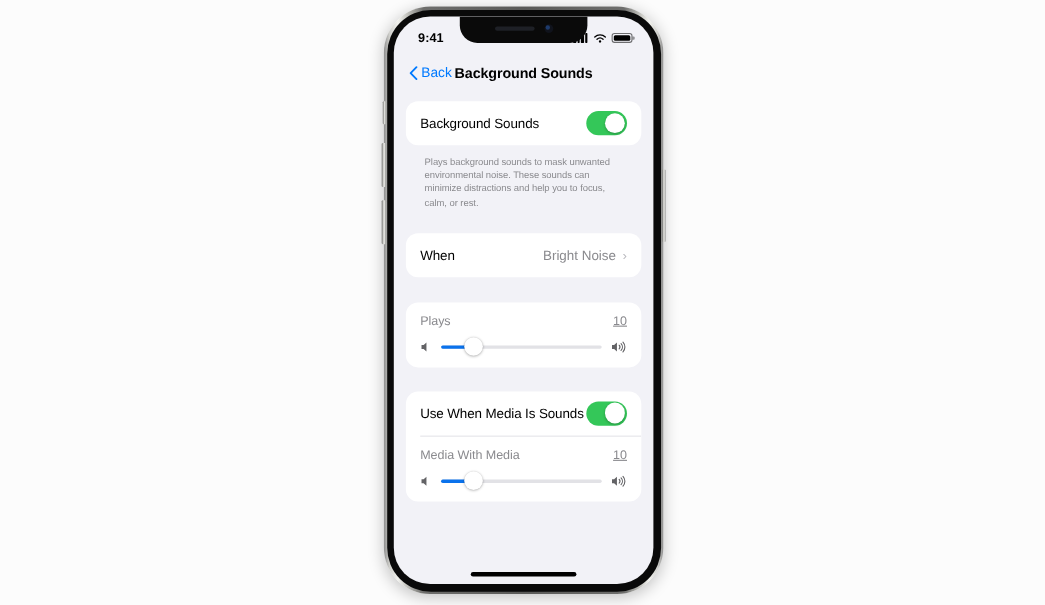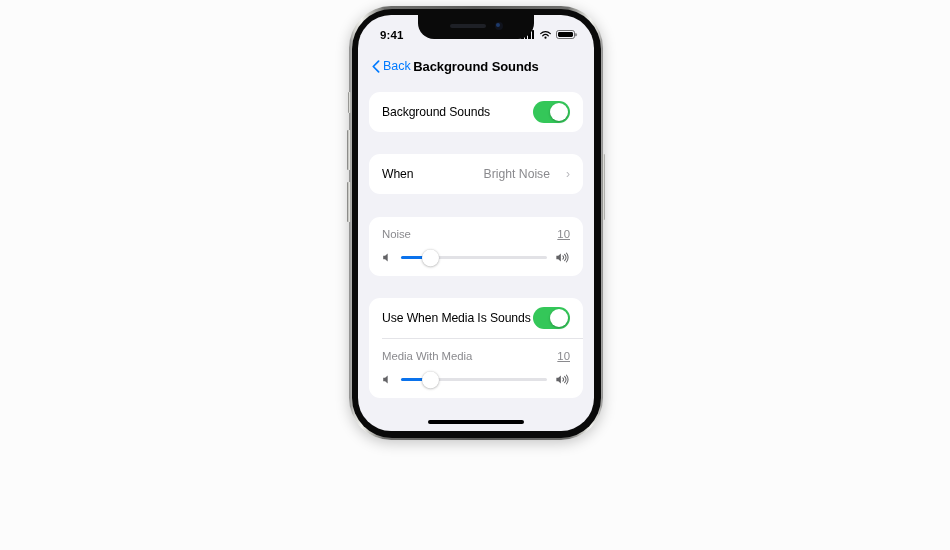--- a/index.html
+++ b/index.html
@@ -12,21 +12,21 @@
     overflow: hidden;
     position: relative;
   }
 
   
   .device-stage {
     position: absolute;
     left: 349px;
     top: 6px;
     width: 254px;
-    height: 434px;
+    height: 534px;
   }
 
   .device-outer {
     position: absolute;
     inset: 0;
     border-radius: 42px;
     background: linear-gradient(to right,
       #8e8e8e 0%, #cfcfcb 2%, #f2f2ee 5%, #b9b9b4 9%,
       #6e6e6c 14%, #5a5a58 50%, #6e6e6c 86%,
       #b9b9b4 91%, #f2f2ee 95%, #cfcfcb 98%, #8e8e8e 100%);
@@ -198,21 +198,21 @@
     min-height: 40px;
   }
   .row-label {
     font-size: 12.2px;
     color: #000;
     letter-spacing: -0.1px;
   }
   .row-value {
     display: flex;
     align-items: center;
-    gap: 16px;
+    gap: 6px;
     font-size: 12.2px;
     color: #8A8A8E;
   }
   .chevron-right {
     color: #B9B9BE;
     font-size: 12px;
     line-height: 1;
   }
 
   .separator {
@@ -364,39 +364,40 @@
 
       <div class="card">
         <div class="row">
           <span class="row-label">Background Sounds</span>
           <div class="toggle">
             <div class="knob"></div>
           </div>
         </div>
       </div>
 
+      <div class="footnote">Plays background sounds to mask unwanted environmental noise. These sounds can minimize distractions and help you to focus, calm, or rest.</div>
 
       <div class="card-gap-lg"></div>
 
       <div class="card">
         <div class="row">
           <span class="row-label">When</span>
           <div class="row-value">
             <span>Bright Noise</span>
             <span class="chevron-right">›</span>
           </div>
         </div>
       </div>
 
       <div class="card-gap-md"></div>
 
       <div class="card">
         <div class="slider-block">
           <div class="slider-head">
-            <span class="slider-title">Noise</span>
+            <span class="slider-title">Plays</span>
             <span class="slider-val">10</span>
           </div>
           <div class="slider-row">
             <span class="spk">
               <svg width="11" height="11" viewBox="0 0 12 12">
                 <path d="M6.2 1.6 3.4 4.0H1.3v4h2.1l2.8 2.4z" fill="#636366"></path>
               </svg>
             </span>
             <div class="track">
               <div class="track-fill" style="width:20%"></div>

